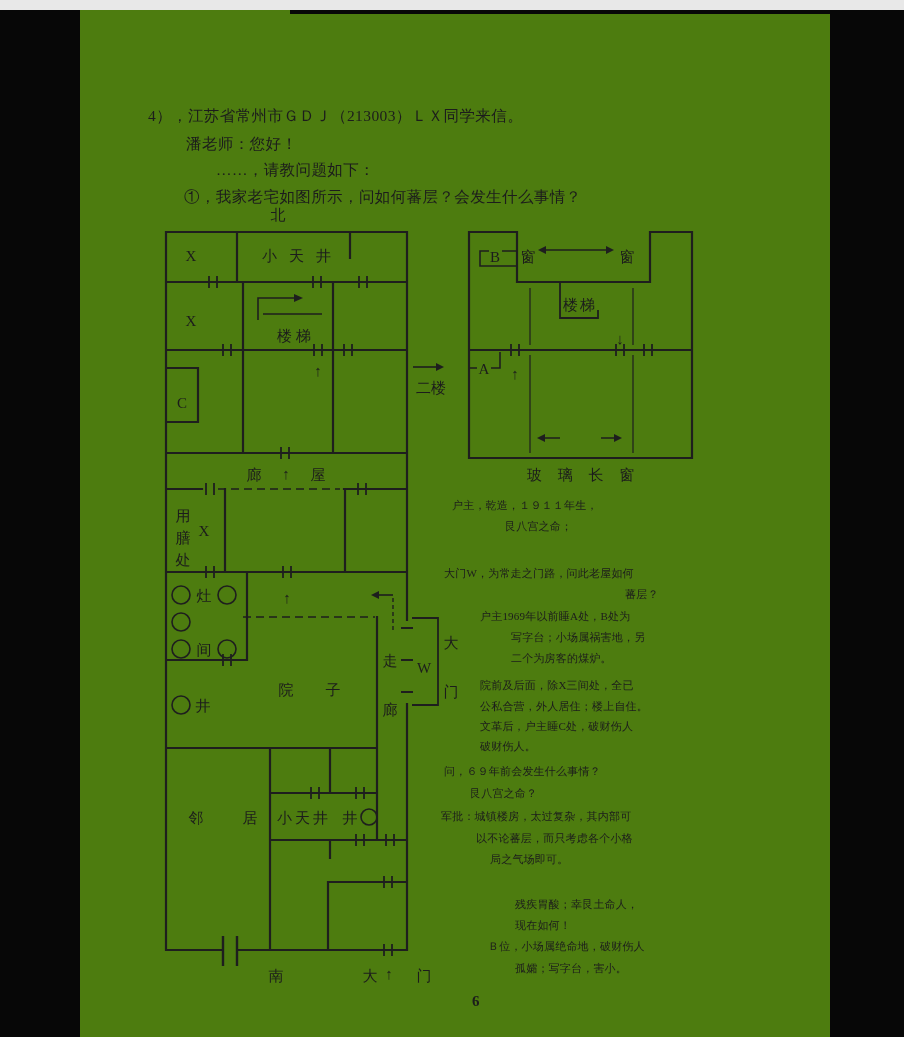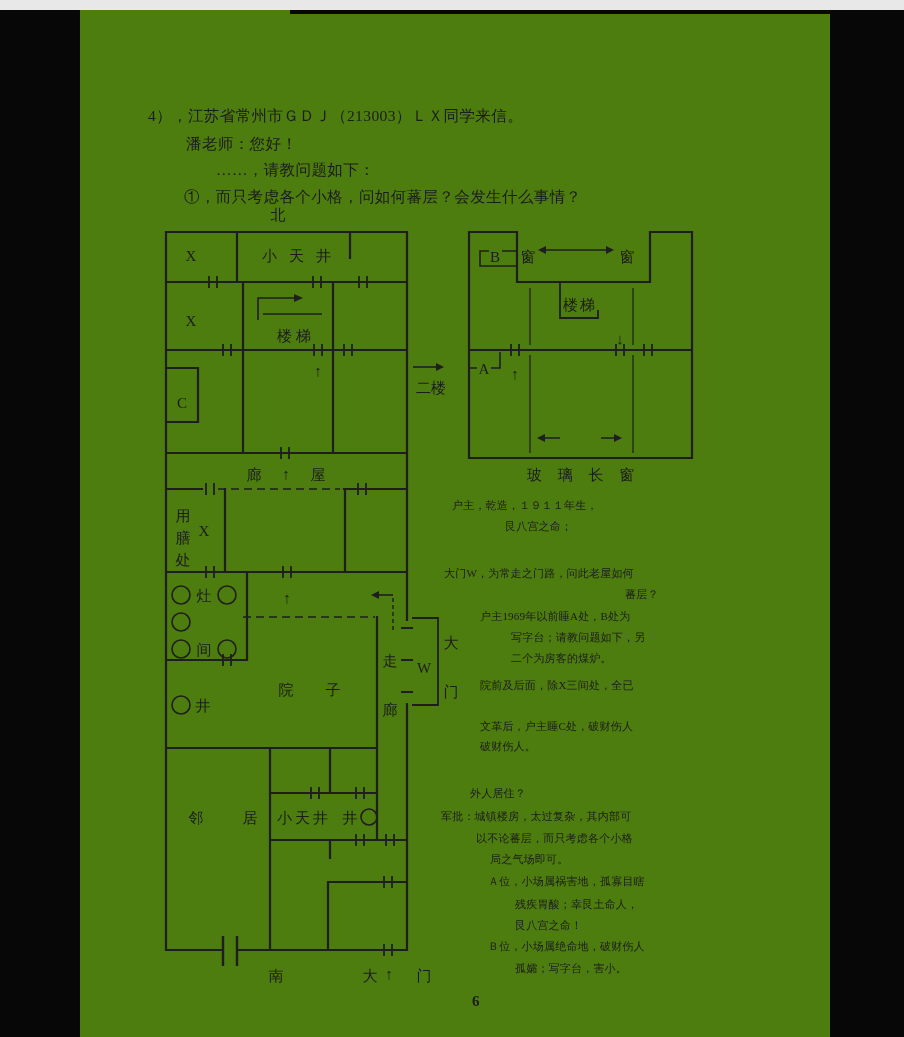--- a/index.html
+++ b/index.html
@@ -30,21 +30,21 @@
 <body>
 
 <div class="page">
   <div class="band band-left"></div>
   <div class="band band-right"></div>
   <div class="band band-top"></div>
 
   <div class="tline" style="left:148px;top:96px">4），江苏省常州市ＧＤＪ（213003）ＬＸ同学来信。</div>
   <div class="tline" style="left:186px;top:124px">潘老师：您好！</div>
   <div class="tline" style="left:216px;top:150px">……，请教问题如下：</div>
-  <div class="tline" style="left:184px;top:177px">①，而只考虑各个小格，问如何蕃层？会发生什么事情？</div>
+  <div class="tline" style="left:184px;top:177px">①，我家老宅如图所示，问如何蕃层？会发生什么事情？</div>
 
   <svg width="904" height="1037" viewBox="0 0 904 1037">
 
     <g>
       <path class="wall" d="M166 222 H407 M166 222 V940 M407 222 V610 M407 694 V940 M166 940 H222 M238 940 H407
         M166 272 H407 M166 340 H407 M166 443 H407 M166 479 H202 M344 479 H407 M166 562 H407 M166 650 H247
         M166 738 H377 M272 783 H377 M270 830 H407 M328 872 H407
         M237 222 V272 M350 222 V248 M243 272 V443 M333 272 V443
         M166 358 H198 V412 H166
         M225 479 V562 M345 479 V562 M247 562 V650 M377 607 V830
@@ -161,29 +161,30 @@
     <text class="lbl" x="515" y="369">↑</text>
     <text class="lbl" x="620" y="334">↓</text>
     <text class="start" x="527" y="470" letter-spacing="6">玻 璃 长 窗</text>
   </svg>
 
   <div class="rline" style="left:452px;top:488px">户主，乾造，１９１１年生，</div>
   <div class="rline" style="left:505px;top:509px">艮八宫之命；</div>
   <div class="rline" style="left:444px;top:556px">大门W，为常走之门路，问此老屋如何</div>
   <div class="rline" style="left:625px;top:577px">蕃层？</div>
   <div class="rline" style="left:480px;top:599px">户主1969年以前睡A处，B处为</div>
-  <div class="rline" style="left:511px;top:620px">写字台；请教问题如下，另</div>
+  <div class="rline" style="left:511px;top:620px">写字台；小场属祸害地，另</div>
   <div class="rline" style="left:511px;top:641px">二个为房客的煤炉。</div>
   <div class="rline" style="left:480px;top:668px">院前及后面，除X三间处，全已</div>
+  <div class="rline" style="left:480px;top:689px">公私合营，外人居住；楼上自住。</div>
   <div class="rline" style="left:480px;top:709px">文革后，户主睡C处，破财伤人</div>
   <div class="rline" style="left:480px;top:729px">破财伤人。</div>
-  <div class="rline" style="left:470px;top:776px">外人居住？</div>
+  <div class="rline" style="left:444px;top:754px">问，６９年前会发生什么事情？</div>
+  <div class="rline" style="left:470px;top:776px">艮八宫之命？</div>
   <div class="rline" style="left:441px;top:799px">军批：城镇楼房，太过复杂，其内部可</div>
   <div class="rline" style="left:476px;top:821px">以不论蕃层，而只考虑各个小格</div>
   <div class="rline" style="left:490px;top:842px">局之气场即可。</div>
-  <div class="rline" style="left:488px;top:864px">Ａ位，小场属祸害地，孤寡目瞎</div>
   <div class="rline" style="left:515px;top:887px">残疾胃酸；幸艮土命人，</div>
-  <div class="rline" style="left:515px;top:908px">艮八宫之命！</div>
+  <div class="rline" style="left:515px;top:908px">现在如何！</div>
   <div class="rline" style="left:488px;top:929px">Ｂ位，小场属绝命地，破财伤人</div>
   <div class="rline" style="left:515px;top:951px">孤孀；写字台，害小。</div>
 
   <div class="pagenum">6</div>
 </div>
 
 </body></html>

